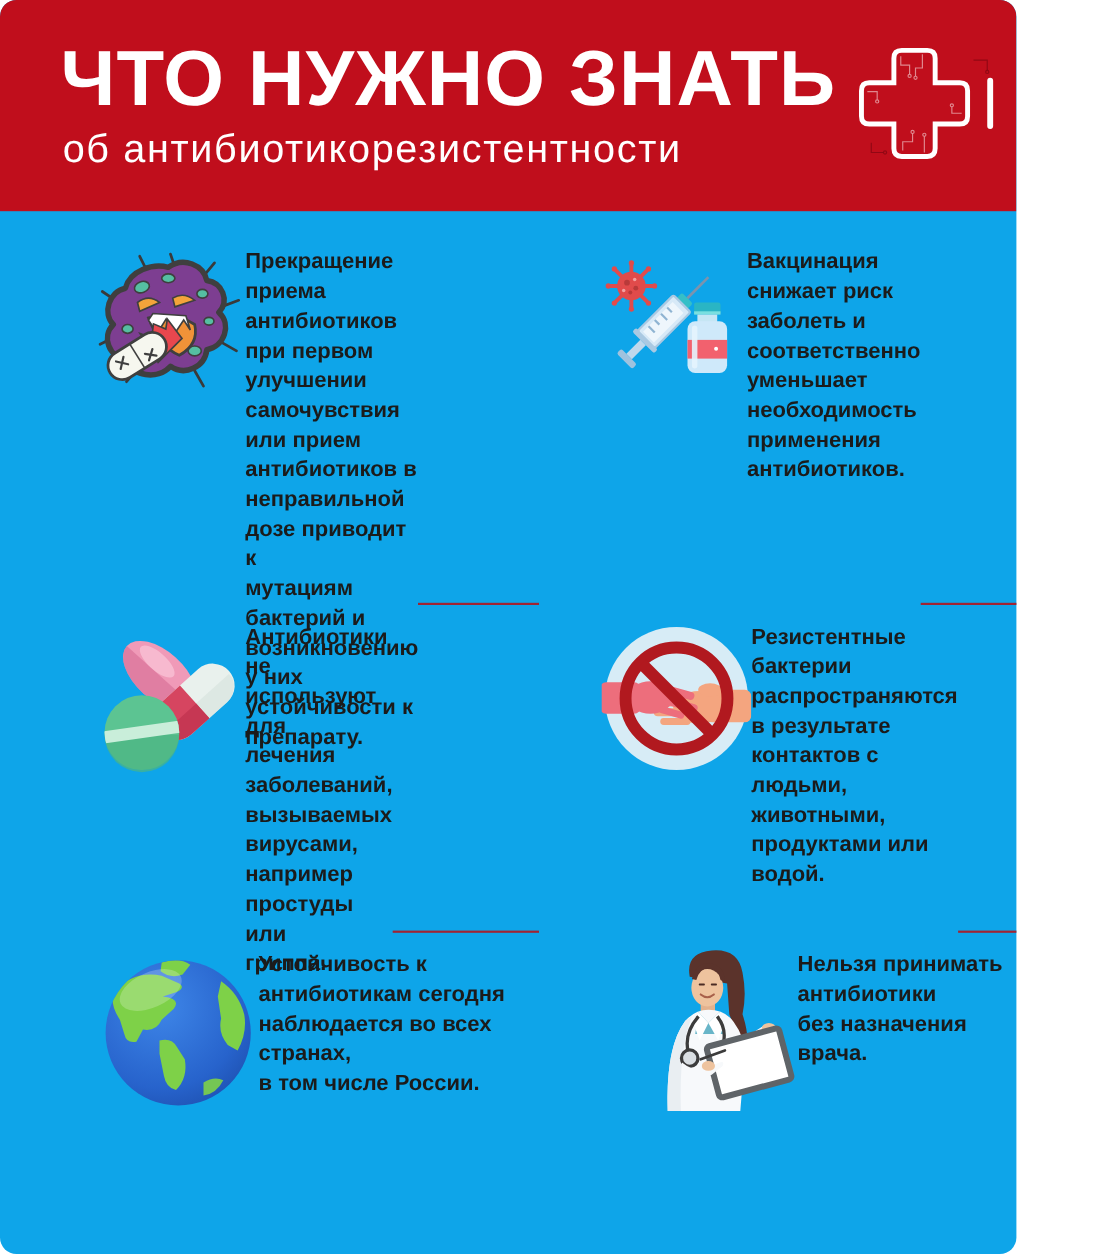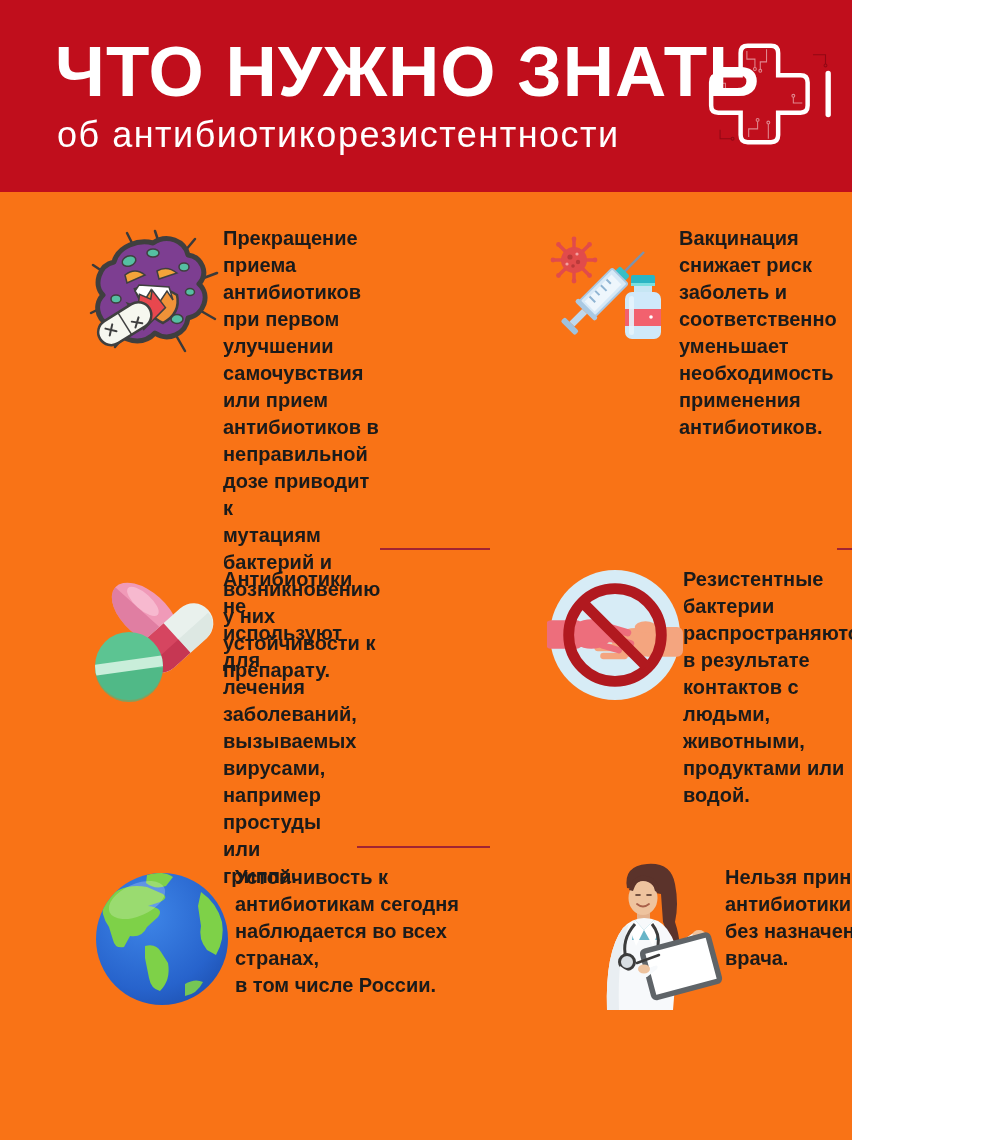--- a/index.html
+++ b/index.html
@@ -1,17 +1,17 @@
 <!DOCTYPE html>
 <html><head>
 <meta charset="utf-8">
 <style>
   html,body{margin:0;padding:0;background:#fff;}
-  .page{width:852px;height:1140px;position:relative;background:#f97316;
-        font-family:"Liberation Sans",sans-serif;overflow:hidden;}
+  .page{width:924px;height:1140px;position:relative;background:#0ea5e9;
+        font-family:"Liberation Sans",sans-serif;overflow:hidden;border-radius:15px;}
 
   
   .banner{height:192px;background:#c00e1c;position:relative;}
   .banner-inner{padding:36px 0 0 55px;}
   .title{color:#ffffff;font-size:71px;font-weight:800;letter-spacing:1px;
          margin:0;line-height:1.0;white-space:nowrap;}
   .subtitle{color:#ffffff;font-size:36px;font-weight:400;letter-spacing:1.5px;
          margin:9px 0 0 2px;line-height:1.05;white-space:nowrap;}
   .cross-wrap{position:absolute;top:38px;right:14px;}
 

